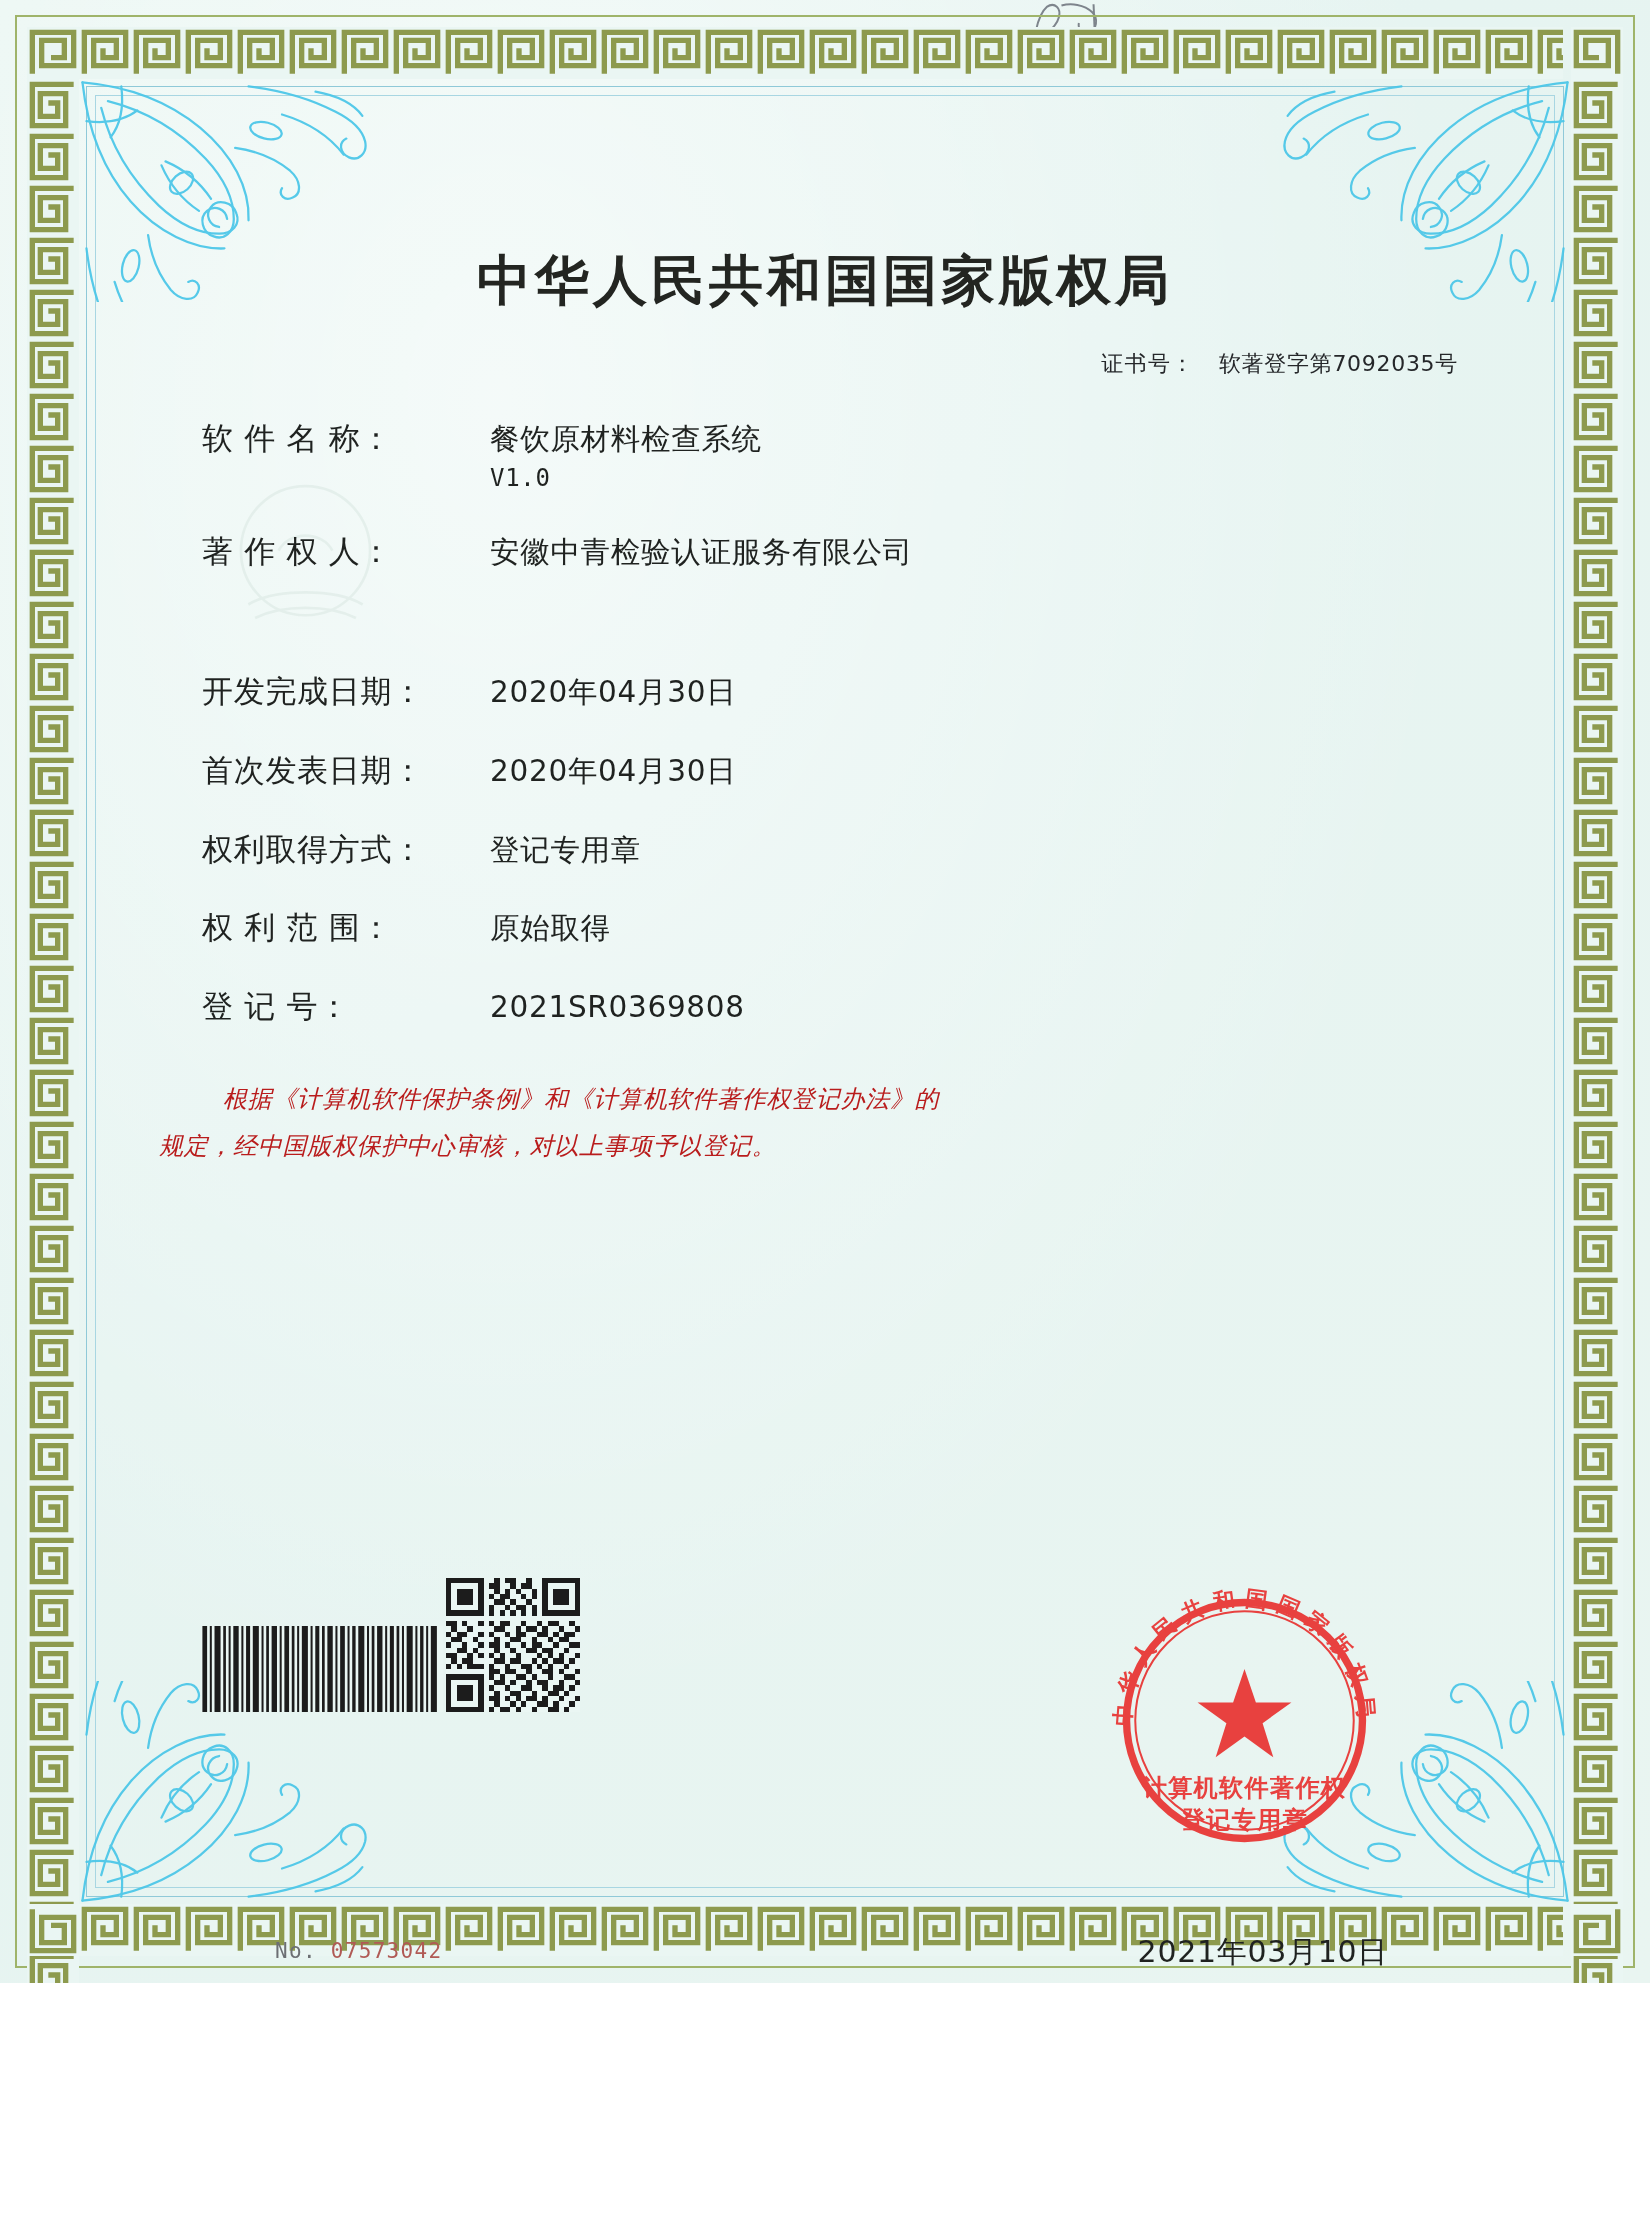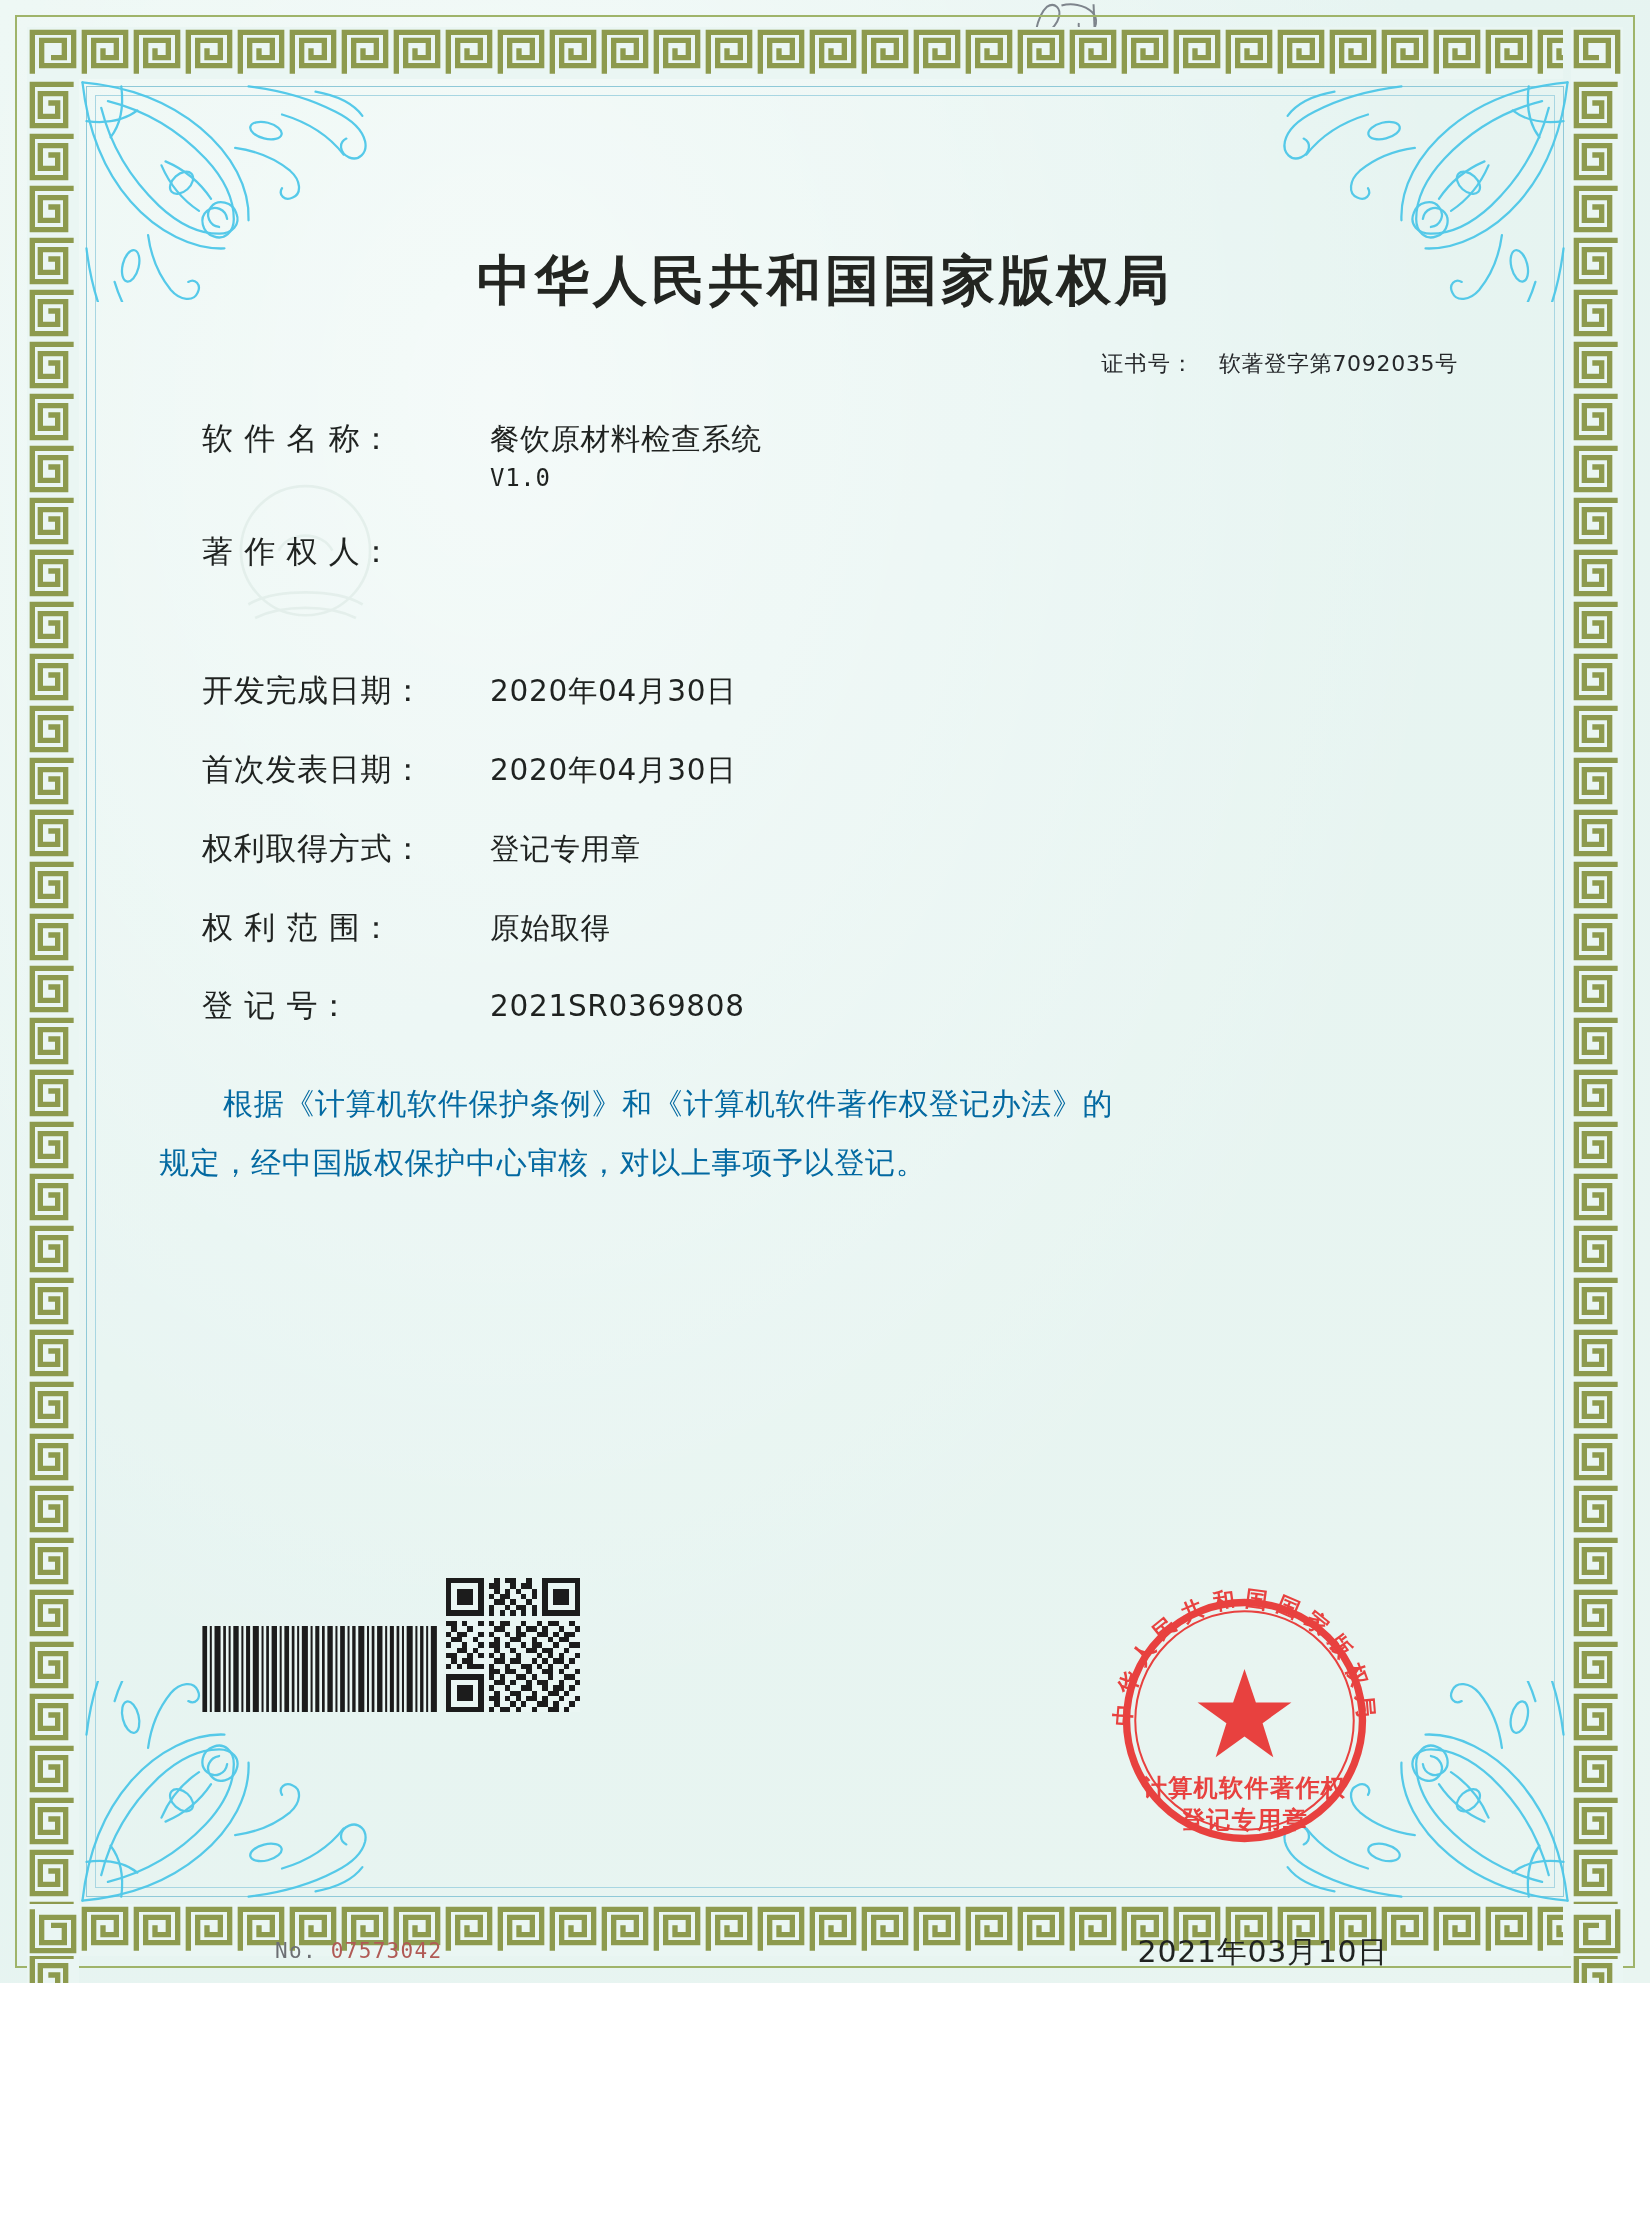--- a/index.html
+++ b/index.html
@@ -153,24 +153,25 @@
   .gap-md { height: 24px; }
 
   .field-row.tight { margin-bottom: 12px; }
 
   .dates .field-row { margin-bottom: 36px; }
 
   .statement {
     margin-top: 47px;
     padding-left: 38px;
     padding-right: 20px;
-    font-size: 30px;
-    color: #0369a1;
+    font-size: 24px;
+    color: #b91c1c;
     line-height: 1.95;
     letter-spacing: 0.7px;
+    font-style: italic;
   }
   .statement .indent { display: inline-block; width: 64px; }
 
   
   .codes {
     position: absolute;
     left: 201px;
     top: 1536px;
   }
   .barcode {
@@ -413,20 +414,21 @@
         <div class="field-value">
           <div>餐饮原材料检查系统</div>
           <div class="mono">V1.0</div>
         </div>
       </div>
 
       <div class="gap-md"></div>
 
       <div class="field-row">
         <div class="field-label">著 作 权 人：</div>
+        <div class="field-value">安徽中青检验认证服务有限公司</div>
       </div>
 
       <div class="gap-lg"></div>
 
       <div class="dates">
         <div class="field-row">
           <div class="field-label">开发完成日期：</div>
           <div class="field-value">2020年04月30日</div>
         </div>
         <div class="field-row">

